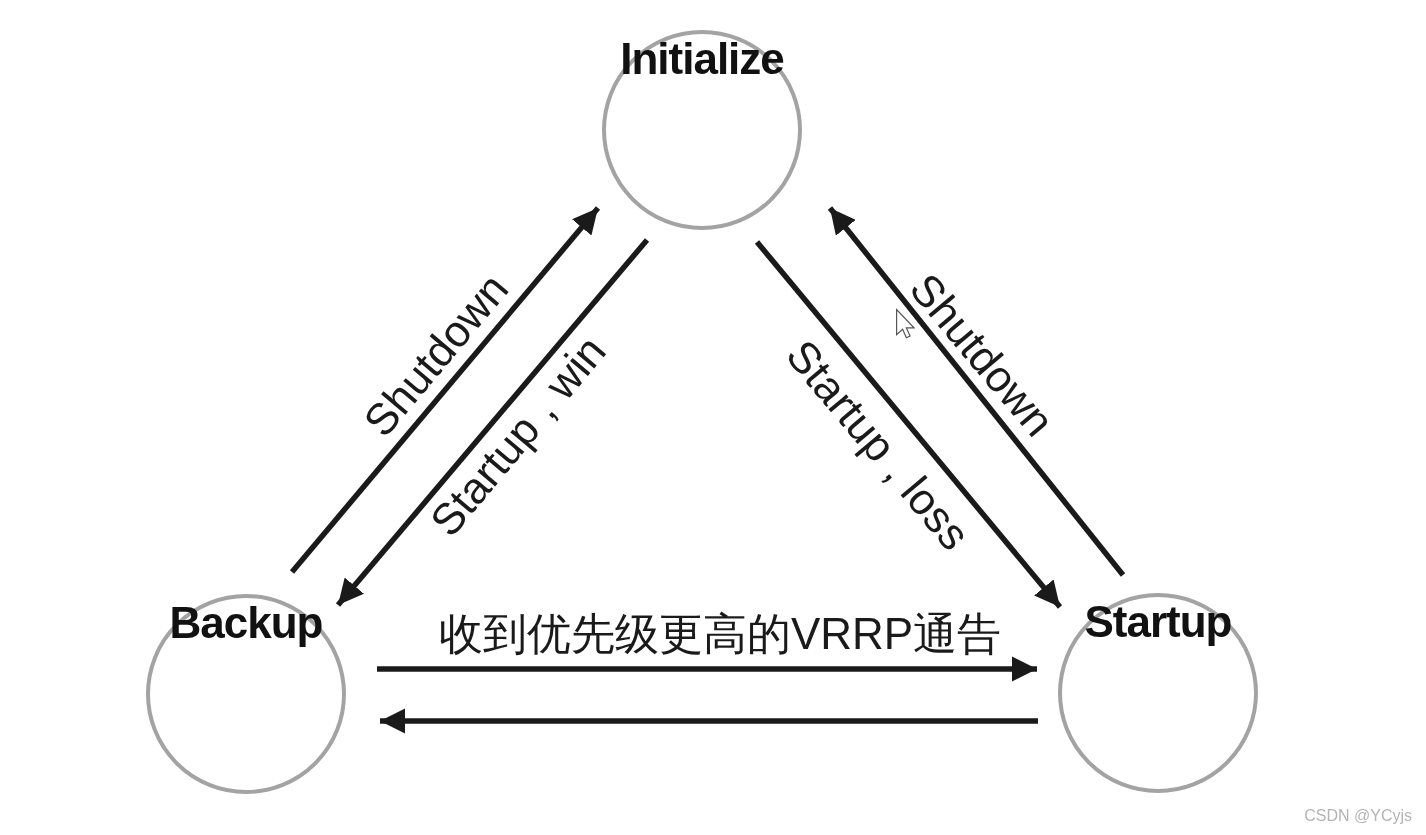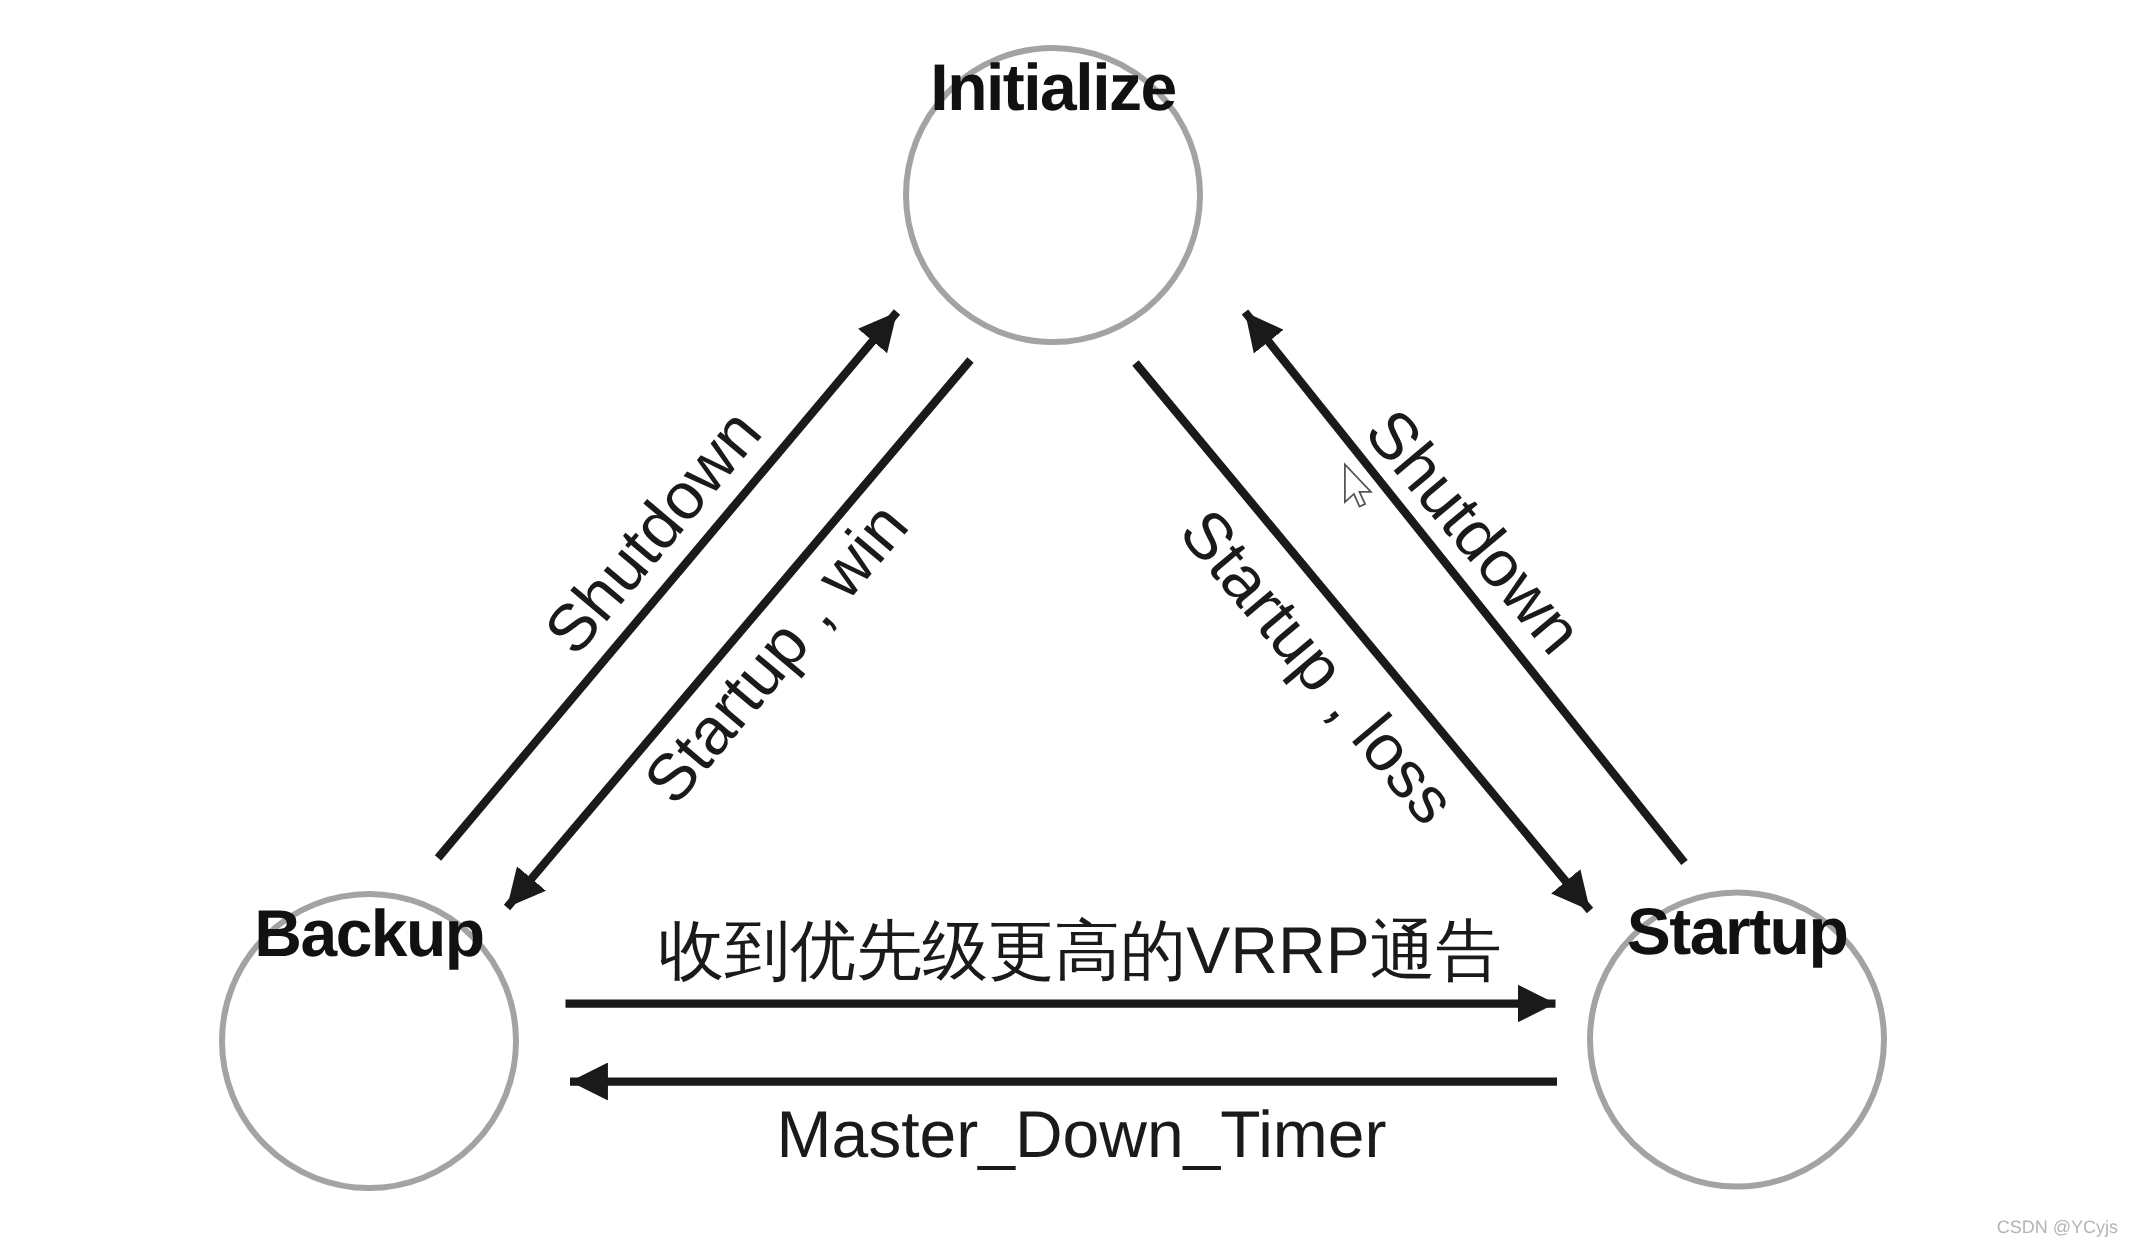--- a/index.html
+++ b/index.html
@@ -51,21 +51,21 @@
   .lbl-vrrp           { left: 720px; top: 622px; transform: translate(-50%,-50%); margin-top: 12px; }
   .lbl-mdt            { left: 721px; top: 757px; transform: translate(-50%,-50%); }
   .cursor {
     position: absolute;
     left: 896px; top: 308px;
     width: 19px; height: 31px;
   }
   .watermark {
     position: absolute;
     right: 14px; bottom: 10px;
-    font-size: 12px;
+    font-size: 16px;
     color: #b4b4b4;
   }
 </style>
 </head>
 <body>
 
 <div class="stage">
 
   <svg class="edges" viewBox="0 0 1426 835" xmlns="http://www.w3.org/2000/svg">
     <defs>
@@ -89,20 +89,19 @@
   </div>
   <div class="node node-backup">
     <span class="node-label">Startup</span>
   </div>
 
   <div class="edge-label lbl-shutdown-left">Shutdown</div>
   <div class="edge-label lbl-startup-win">Startup , win</div>
   <div class="edge-label lbl-startup-loss">Startup , loss</div>
   <div class="edge-label lbl-shutdown-right">Shutdown</div>
   <div class="edge-label lbl-vrrp">收到优先级更高的VRRP通告</div>
-  <div class="edge-label lbl-mdt">Master_Down_Timer</div>
 
   <svg class="cursor" viewBox="0 0 11.2 18" xmlns="http://www.w3.org/2000/svg">
     <path d="M0.35,0.8 L0.35,15.6 L3.9,12.4 L6.1,17.4 L8.3,16.4 L6.1,11.6 L10.6,11.6 Z" fill="#ffffff" stroke="#555555" stroke-width="0.7"></path>
   </svg>
 
   <div class="watermark">CSDN @YCyjs</div>
 </div>
 
 </body></html>

